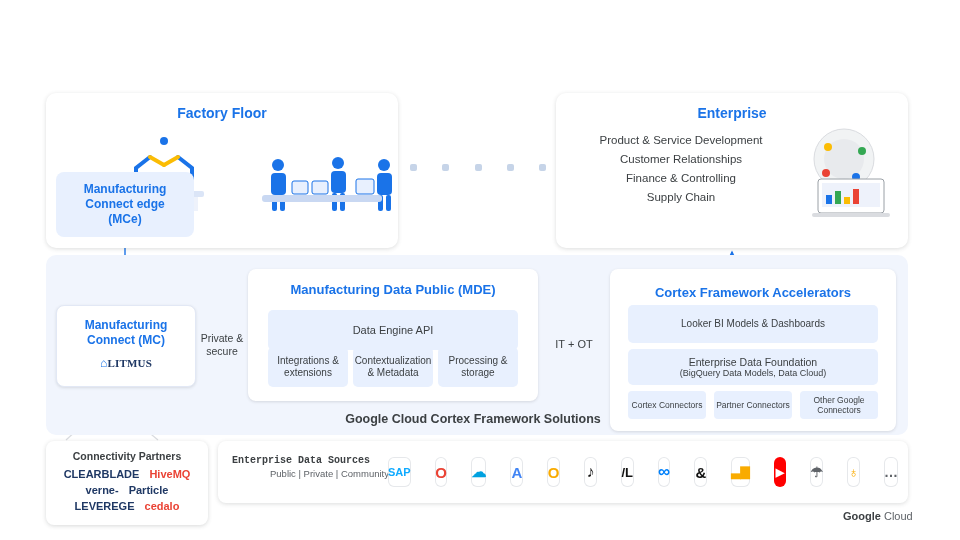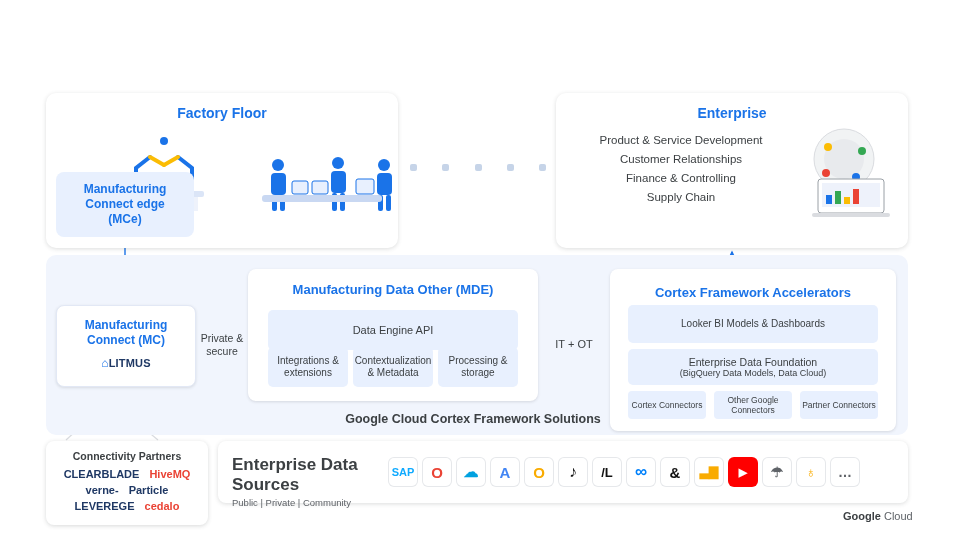--- a/index.html
+++ b/index.html
@@ -93,20 +93,21 @@
     text-align: center;
   }
   .mc-box .mc-title {
     color: #1a73e8; font-weight: bold; font-size: 12px; line-height: 15px;
     margin-top: 12px;
   }
   .litmus {
     margin-top: 8px;
     font-size: 11px; font-weight: bold; color: #1f3864;
     letter-spacing: .2px;
+    font-family: Liberation Serif, serif;
   }
   .litmus .chev { color: #1a73e8; font-size: 12px; }
 
   .priv-label {
     position: absolute;
     left: 196px; top: 332px; width: 52px;
     text-align: center;
     font-size: 10.5px; line-height: 13px; color: #3c4043;
   }
 
@@ -207,26 +208,26 @@
   
   #sources {
     left: 218px; top: 441px; width: 690px; height: 62px;
     background: #ffffff;
     border-radius: 8px;
     box-shadow: 0 1px 4px rgba(60,64,67,.18);
   }
   .src-label {
     position: absolute; left: 14px; top: 14px; width: 160px;
   }
-  .src-label .l1 { font-size: 17px; font-weight: bold; color: #3c4043; }
-  .src-label .l2 { font-size: 9.5px; color: #5f6368; margin-top: 2px; }
+  .src-label .l1 { font-size: 10px; font-weight: bold; color: #3c4043; font-family: Liberation Mono, monospace; }
+  .src-label .l2 { font-size: 9.5px; color: #5f6368; margin-top: 2px; margin-left: 38px; }
   .src-icons {
     position: absolute; left: 170px; top: 10px;
     width: 510px; height: 42px;
-    display: flex; align-items: center; gap: 4px;
+    display: flex; align-items: center; gap: 24px;
   }
   .sicon {
     width: 30px; height: 30px; border-radius: 6px;
     display: flex; align-items: center; justify-content: center;
     font-size: 11px; font-weight: bold;
     background: #ffffff;
   }
   .sicon.box { box-shadow: 0 0 0 1px #e6e8eb inset; }
 
   .gc-wordmark {
@@ -350,21 +351,21 @@
       <div>Connect (MC)</div>
     </div>
     <div class="litmus">
       <span class="chev">⌂</span><span>LITMUS</span>
     </div>
   </div>
 
   <div class="priv-label">Private &amp; secure</div>
 
   <div class="panel" id="mde">
-    <div class="panel-title">Manufacturing Data Other (MDE)</div>
+    <div class="panel-title">Manufacturing Data Public (MDE)</div>
     <div class="mde-api">Data Engine API</div>
     <div class="mde-row">
       <div class="mde-cell">Integrations &amp; extensions</div>
       <div class="mde-cell">Contextualization &amp; Metadata</div>
       <div class="mde-cell">Processing &amp; storage</div>
     </div>
   </div>
 
   <div class="itot-label">IT + OT</div>
 
@@ -372,22 +373,22 @@
     <div class="panel-title">Cortex Framework Accelerators</div>
     <div class="cortex-row1">
       <div class="cell">Looker BI Models &amp; Dashboards</div>
     </div>
     <div class="cortex-edf">
       <div class="t1">Enterprise Data Foundation</div>
       <div class="t2">(BigQuery Data Models, Data Cloud)</div>
     </div>
     <div class="cortex-row2">
       <div class="cell">Cortex Connectors</div>
+      <div class="cell">Partner Connectors</div>
       <div class="cell">Other Google Connectors</div>
-      <div class="cell">Partner Connectors</div>
     </div>
   </div>
 
   <div class="platform-caption">Google Cloud Cortex Framework Solutions</div>
 
   <div class="panel" id="partners">
     <div class="ptitle">Connectivity Partners</div>
     <div class="plogos">
       <span class="plogo">CLEARBLADE</span>
       <span class="plogo red">HiveMQ</span>

